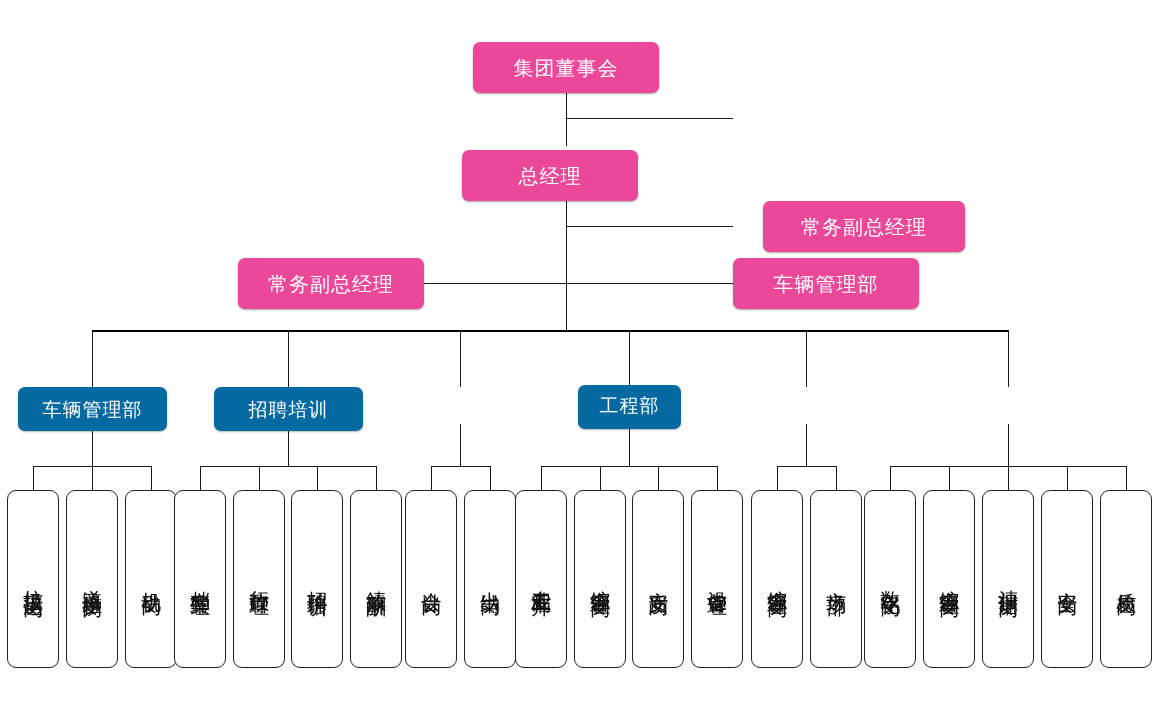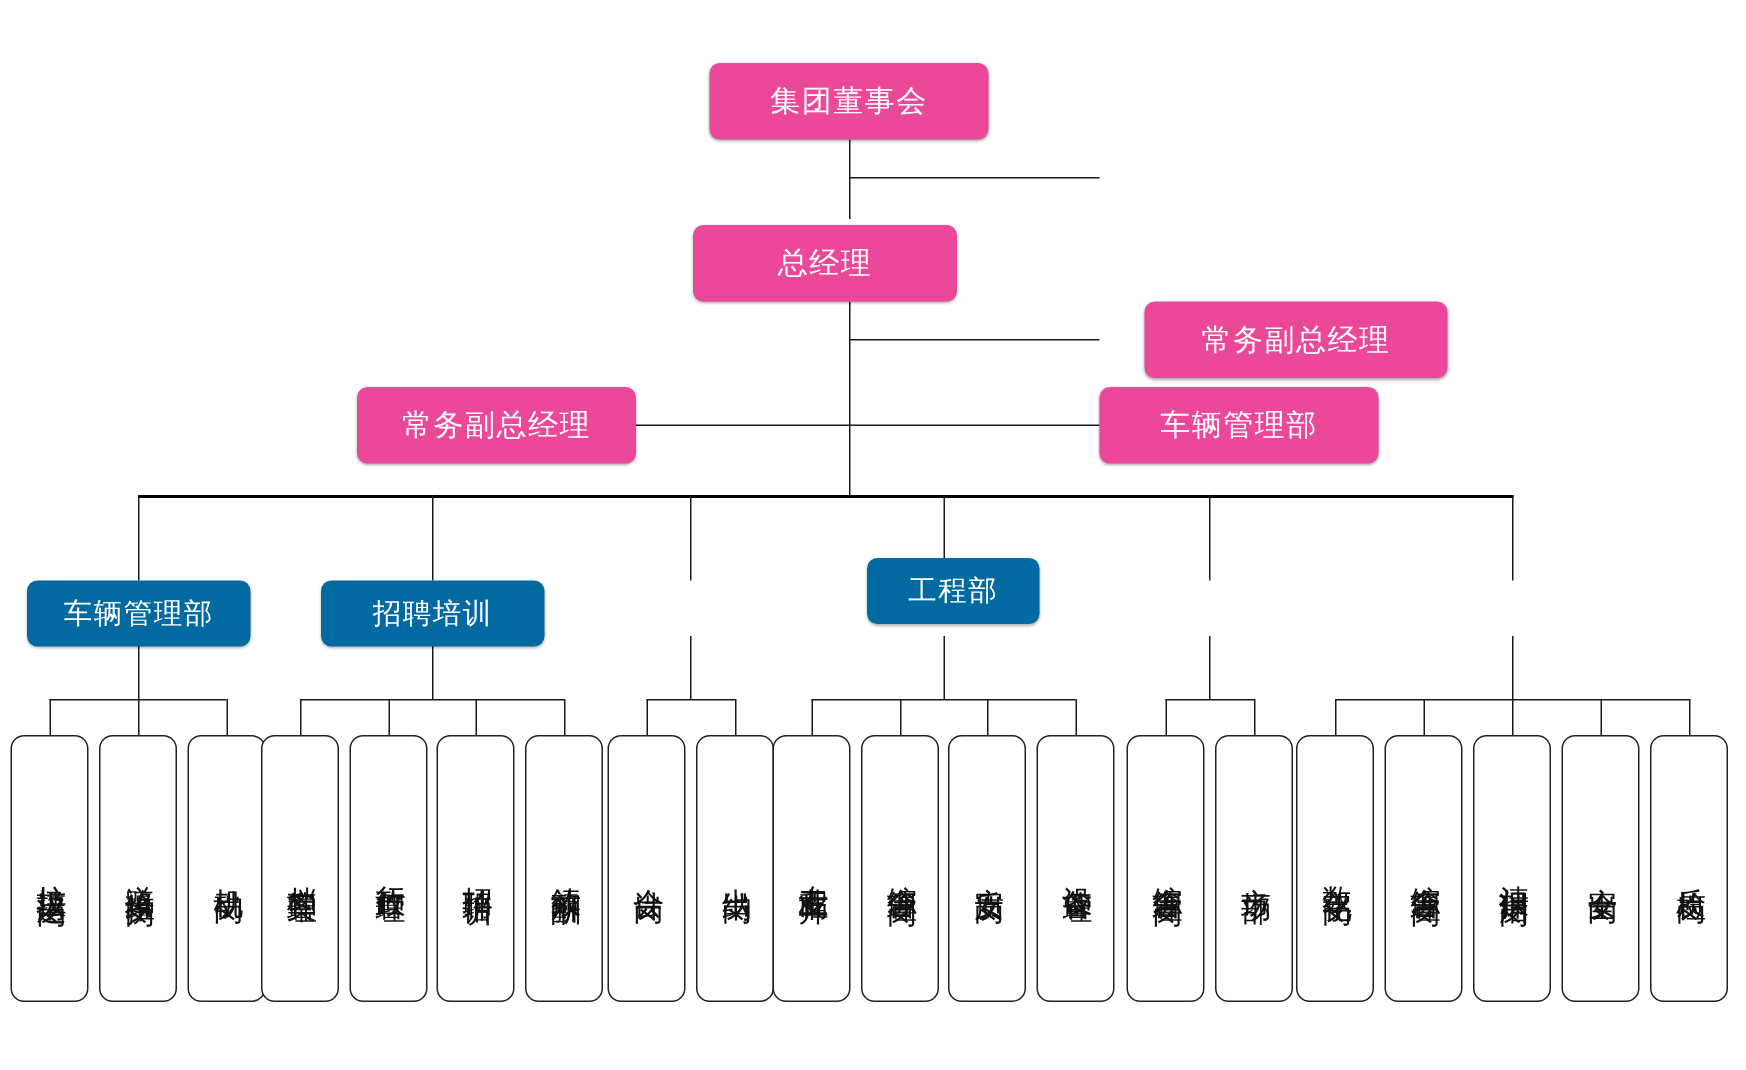--- a/index.html
+++ b/index.html
@@ -143,21 +143,21 @@
   <div class="node blue" style="left:462px;top:150px;width:176px;height:51px;">总经理</div>
 
   <div class="node blue" style="left:763px;top:201px;width:202px;height:51px;">常务副总经理</div>
 
   <div class="node blue" style="left:733px;top:258px;width:186px;height:51px;">车辆管理部</div>
 
   <div class="node blue" style="left:238px;top:258px;width:186px;height:51px;">常务副总经理</div>
 
   <div class="node orange dept" style="left:18px;top:387px;width:149px;height:44px;">车辆管理部</div>
   <div class="node orange dept" style="left:214px;top:387px;width:149px;height:44px;">招聘培训</div>
-  <div class="node orange dept" style="left:578px;top:372px;width:115px;height:44px;">工程部</div>
+  <div class="node orange dept" style="left:578px;top:385px;width:103px;height:44px;font-family:Liberation Mono, monospace;">工程部</div>
 
   <div class="leaf" style="left:7px;top:490px;width:52px;height:178px;">
     <span>垃圾清运岗</span>
   </div>
   <div class="leaf" style="left:66px;top:490px;width:52px;height:178px;">
     <span>道路维护岗</span>
   </div>
   <div class="leaf" style="left:125px;top:490px;width:52px;height:178px;">
     <span>机动岗</span>
   </div>

